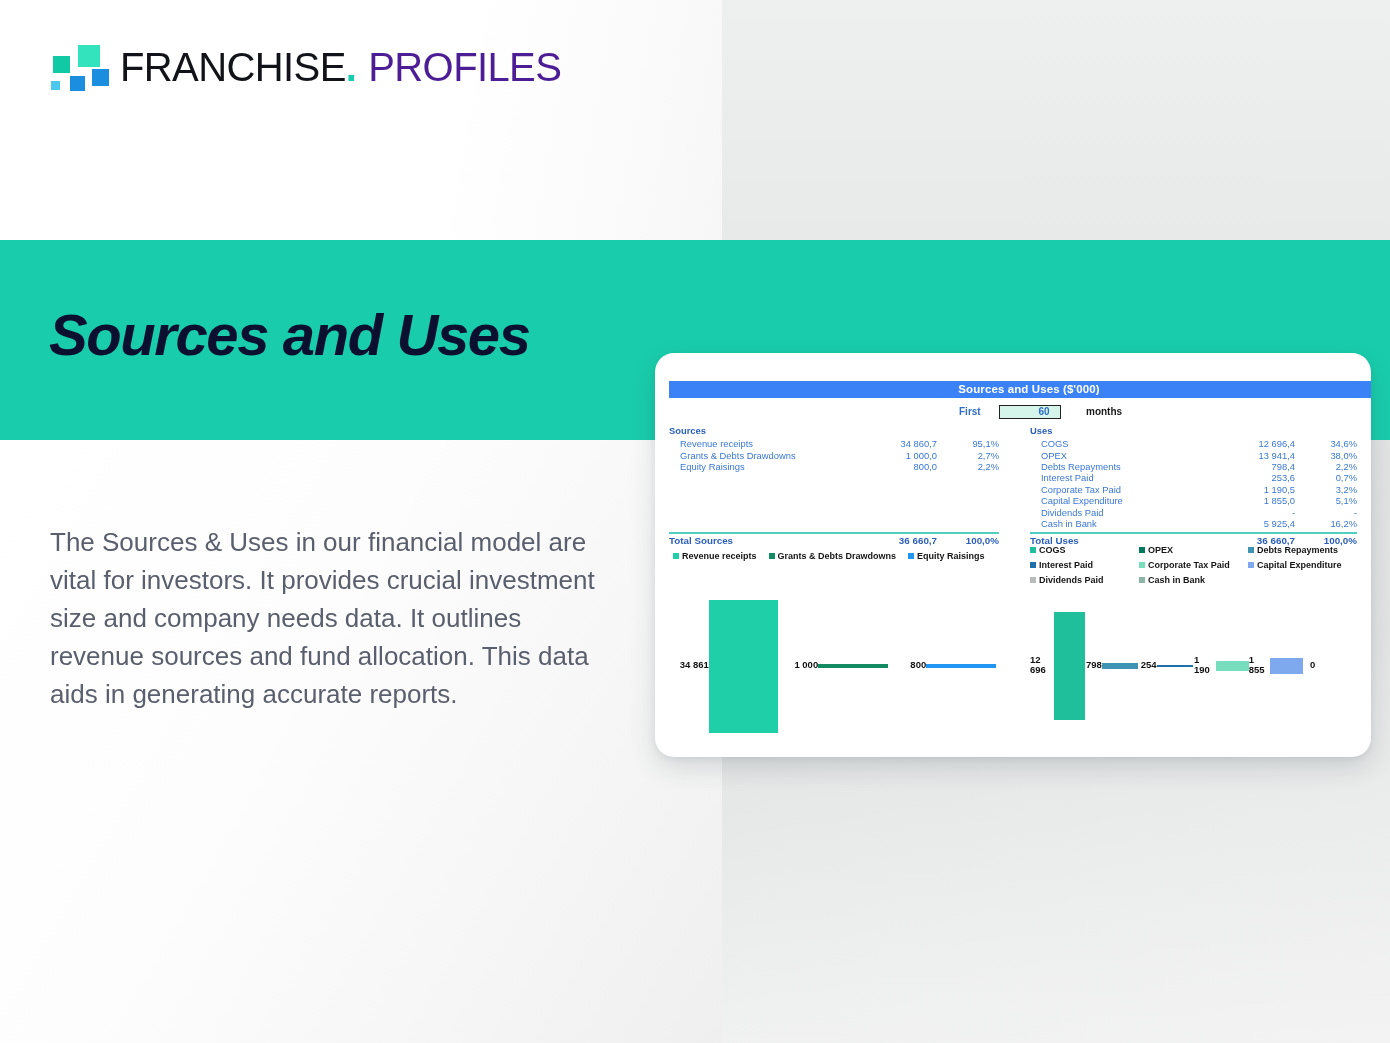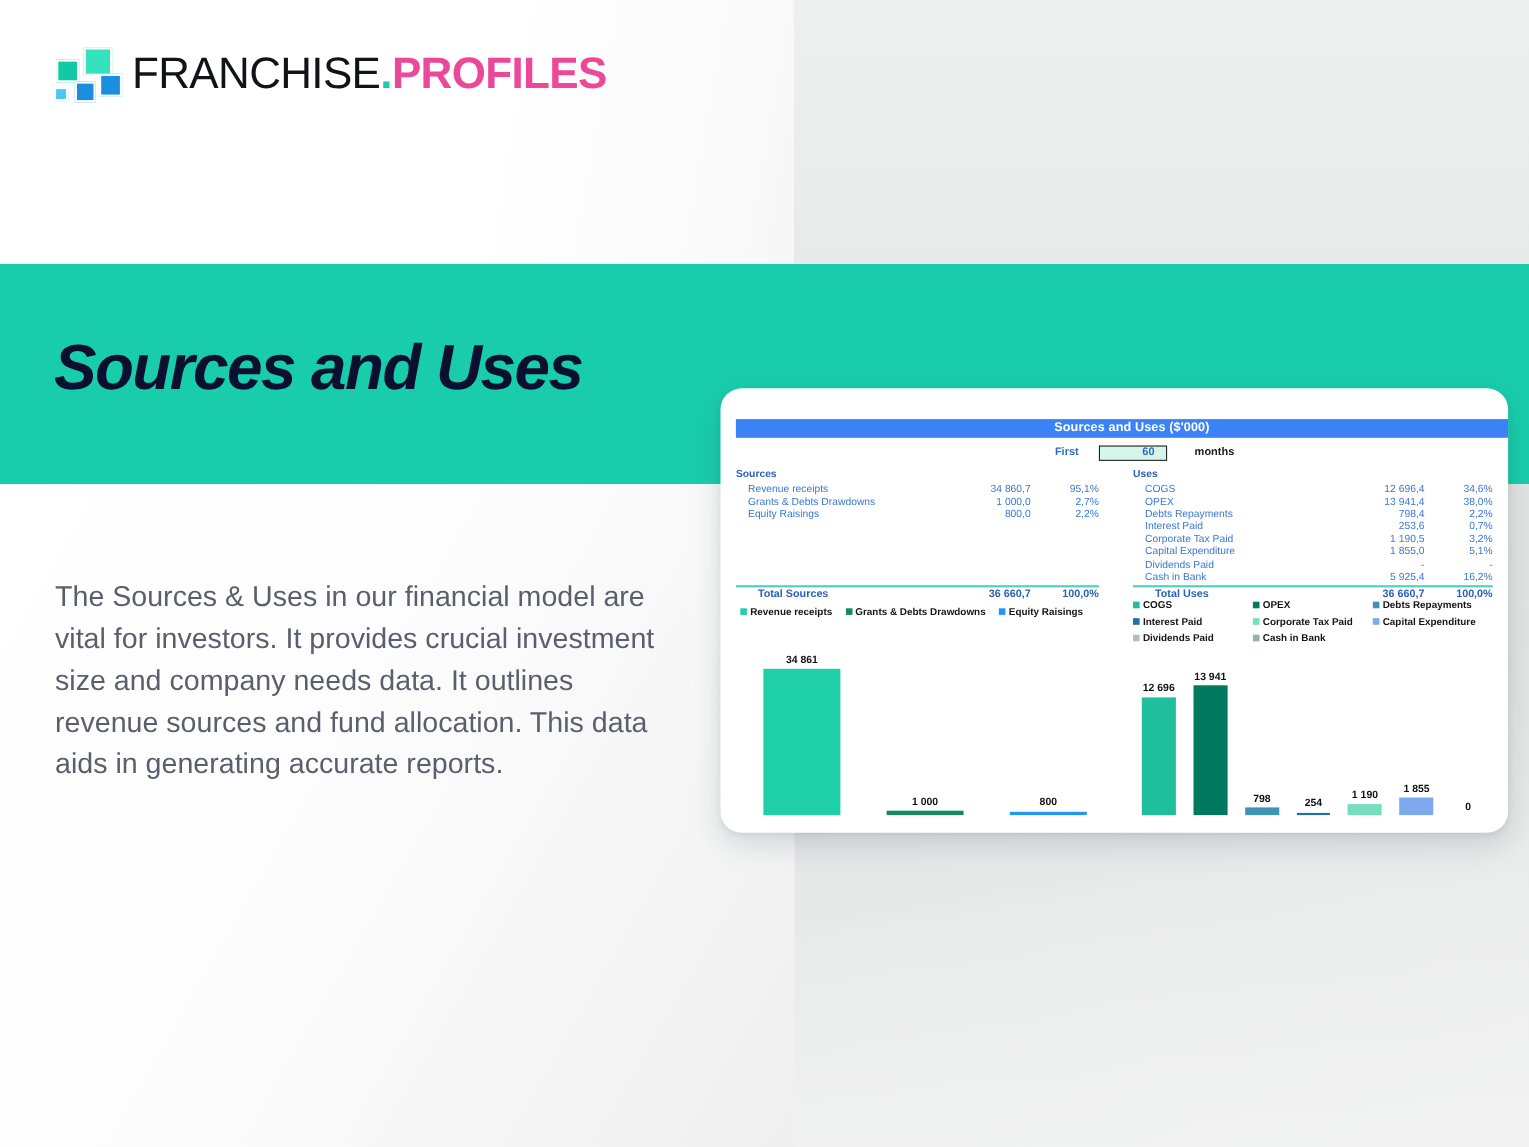--- a/index.html
+++ b/index.html
@@ -52,21 +52,21 @@
   .logo-mark i { position:absolute; display:block; border:2px solid #ffffff; }
   .sq-a { left:3px;  top:13px; width:21px; height:21px; background:#12c9a5; }
   .sq-b { left:28px; top:2px;  width:26px; height:26px; background:#33e3bd; }
   .sq-c { left:1px;  top:38px; width:13px; height:13px; background:#4bc8f0; }
   .sq-d { left:20px; top:33px; width:19px; height:19px; background:#1b8ee0; }
   .sq-e { left:42px; top:26px; width:21px; height:21px; background:#1b8ee0; }
 
   .logo-text { margin-left:16px; font-size:40px; letter-spacing:-0.6px; line-height:1; white-space:nowrap; }
   .logo-text .lt-bold { font-weight:400; color:#111318; }
   .logo-text .lt-dot  { font-weight:700; color:#19cdac; }
-  .logo-text .lt-thin { font-weight:700; color:#ec4899; }
+  .logo-text .lt-thin { font-weight:400; color:#4c1d95;margin-left:12px; }
 
   
   .headline {
     position:absolute; left:49px; top:305px;
     font-size:58px; font-weight:700; color:#0c1030;
     letter-spacing:-1.4px; line-height:1.05;font-style:italic;
   }
   .body-copy {
     position:absolute; left:50px; top:523px; width:572px;
     font-size:26px; line-height:38px; color:#5a5f6d; font-weight:400;
@@ -116,42 +116,42 @@
   .tbl-head { font-weight:700; color:#2b5fb8; padding-left:0px; height:13px; }
   .tbl-right .tbl-head { padding-left:0px; }
 
   .row { display:flex; height:11.4px; align-items:center; }
   .row .c-name { flex:1; padding-left:11px; white-space:nowrap; }
   .row .c-val  { width:86px; text-align:right; }
   .row .c-pct  { width:62px; text-align:right; }
 
   .rule { height:1.4px; background:#4fd0c0; margin-top:3px; }
   .total-row { display:flex; height:14px; align-items:center; font-weight:700; color:#2b5fb8; font-size:9.8px; }
-  .total-row .c-name { flex:1;margin-left:20px; }
+  .total-row .c-name { flex:1; }
   .total-row .c-val { width:86px; text-align:right; }
   .total-row .c-pct { width:62px; text-align:right; }
 
   
   .legend { position:absolute; font-size:9px; font-weight:700; color:#151515; }
   .legend-left  { left:18px; top:198px; width:336px; display:flex; gap:12px; }
   .legend-right { left:375px; top:192px; width:330px;
                   display:flex; flex-wrap:wrap; }
   .legend-right .lg-item { width:109px; margin-bottom:5px; }
   .lg-item { display:flex; align-items:center; white-space:nowrap; }
   .lg-sw { width:6px; height:6px; margin-right:3px; flex:0 0 auto; }
 
   
   .chart { position:absolute; bottom:16px; height:150px; }
   .chart-left  { left:18px;  width:336px; }
   .chart-right { left:375px; width:328px; }
 
   .plot { position:absolute; left:0; bottom:0; width:100%; height:150px;
           display:flex; align-items:flex-end; }
-  .bar-slot { flex:1 1 0; display:flex; flex-direction:column;
-              align-items:center; justify-content:flex-end; height:100%; }
+  .bar-slot { flex:1 1 0; display:flex; flex-direction:row;
+              align-items:center; justify-content:center; height:100%; }
   .bar-lab { font-size:9.5px; font-weight:700; color:#111; margin-bottom:3px; line-height:1; }
   .bar { width:62%; }
   .chart-right .bar { width:66%; }
 </style>
 </head>
 <body>
 
 <div id="bg-root">
   <div class="bg-white-left"></div>
   <div class="bg-grey-right"></div>
@@ -339,24 +339,20 @@
           </div>
         </div>
     </div>
     <div class="chart chart-right">
       <div class="plot" id="plot-right">
           <div class="bar-slot">
             <div class="bar-lab">12 696</div>
             <div class="bar" style="height: 107.462px; background: rgb(31, 191, 155);"></div>
           </div>
           <div class="bar-slot">
-            <div class="bar-lab">13 941</div>
-            <div class="bar" style="height: 118px; background: rgb(0, 121, 94);"></div>
-          </div>
-          <div class="bar-slot">
             <div class="bar-lab">798</div>
             <div class="bar" style="height: 6.75447px; background: rgb(63, 147, 179);"></div>
           </div>
           <div class="bar-slot">
             <div class="bar-lab">254</div>
             <div class="bar" style="height: 2.14992px; background: rgb(31, 111, 168);"></div>
           </div>
           <div class="bar-slot">
             <div class="bar-lab">1 190</div>
             <div class="bar" style="height: 10.0724px; background: rgb(118, 221, 189);"></div>

